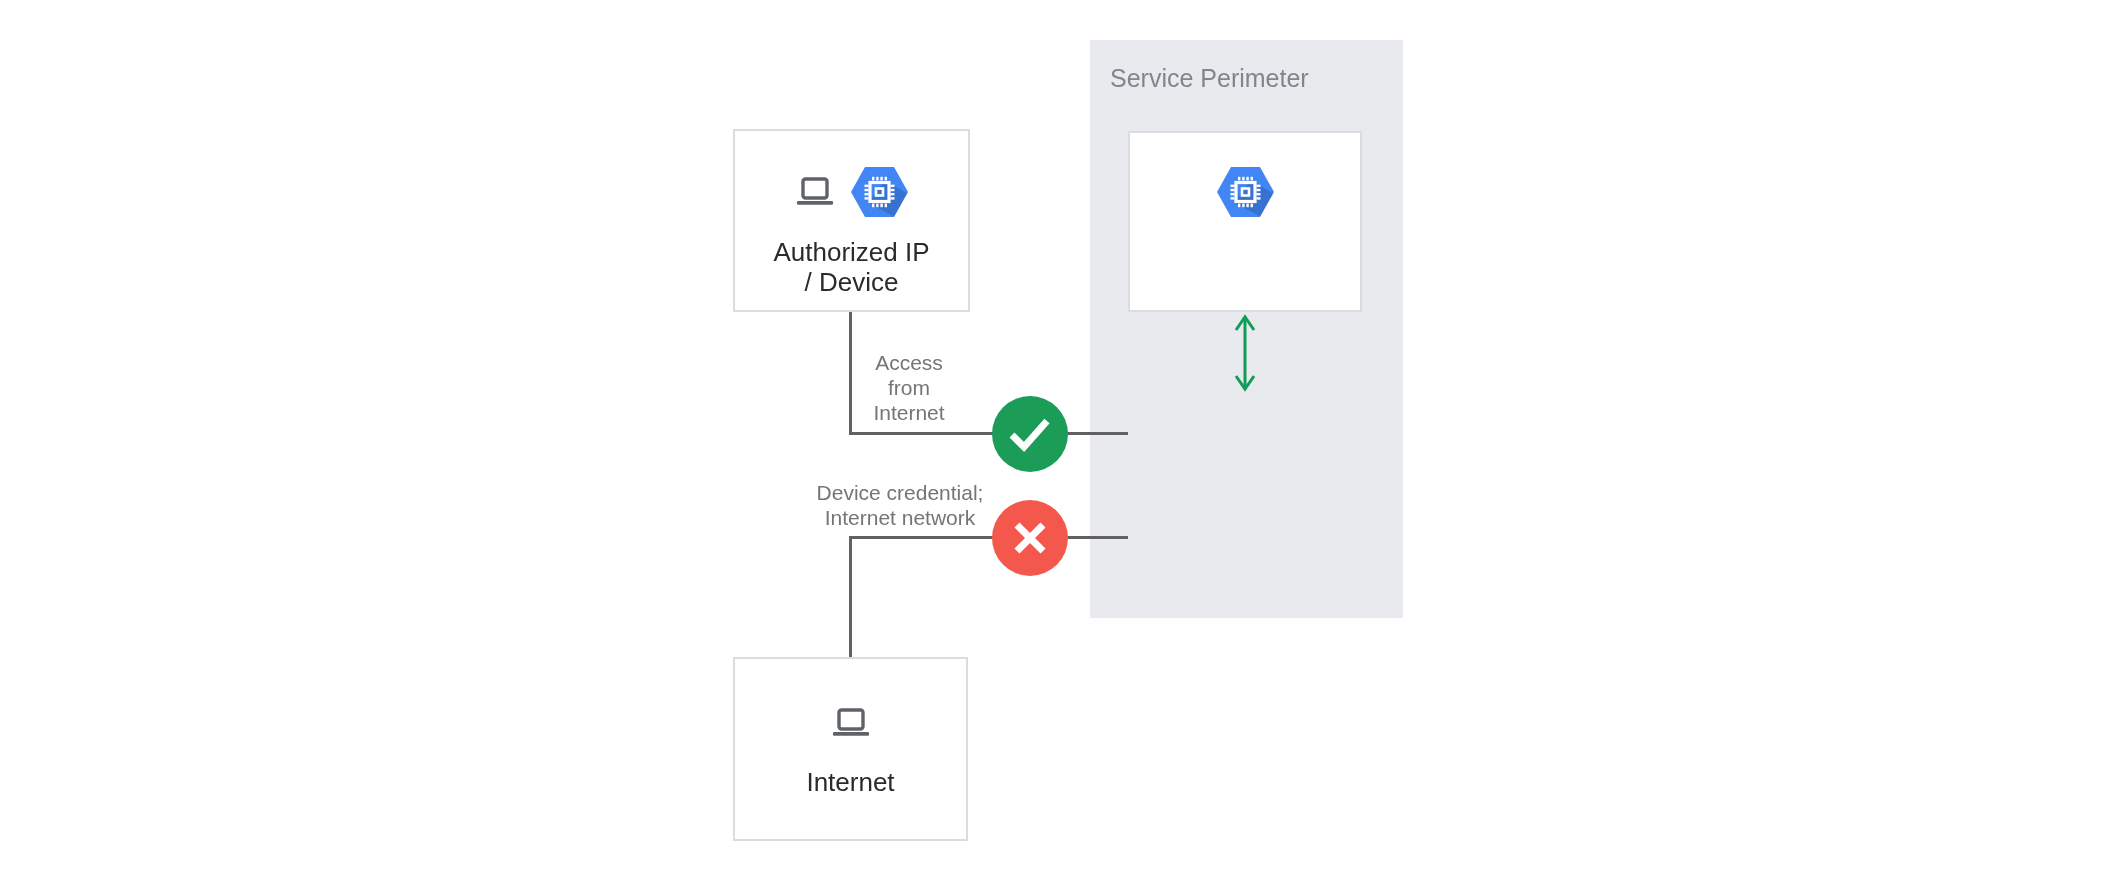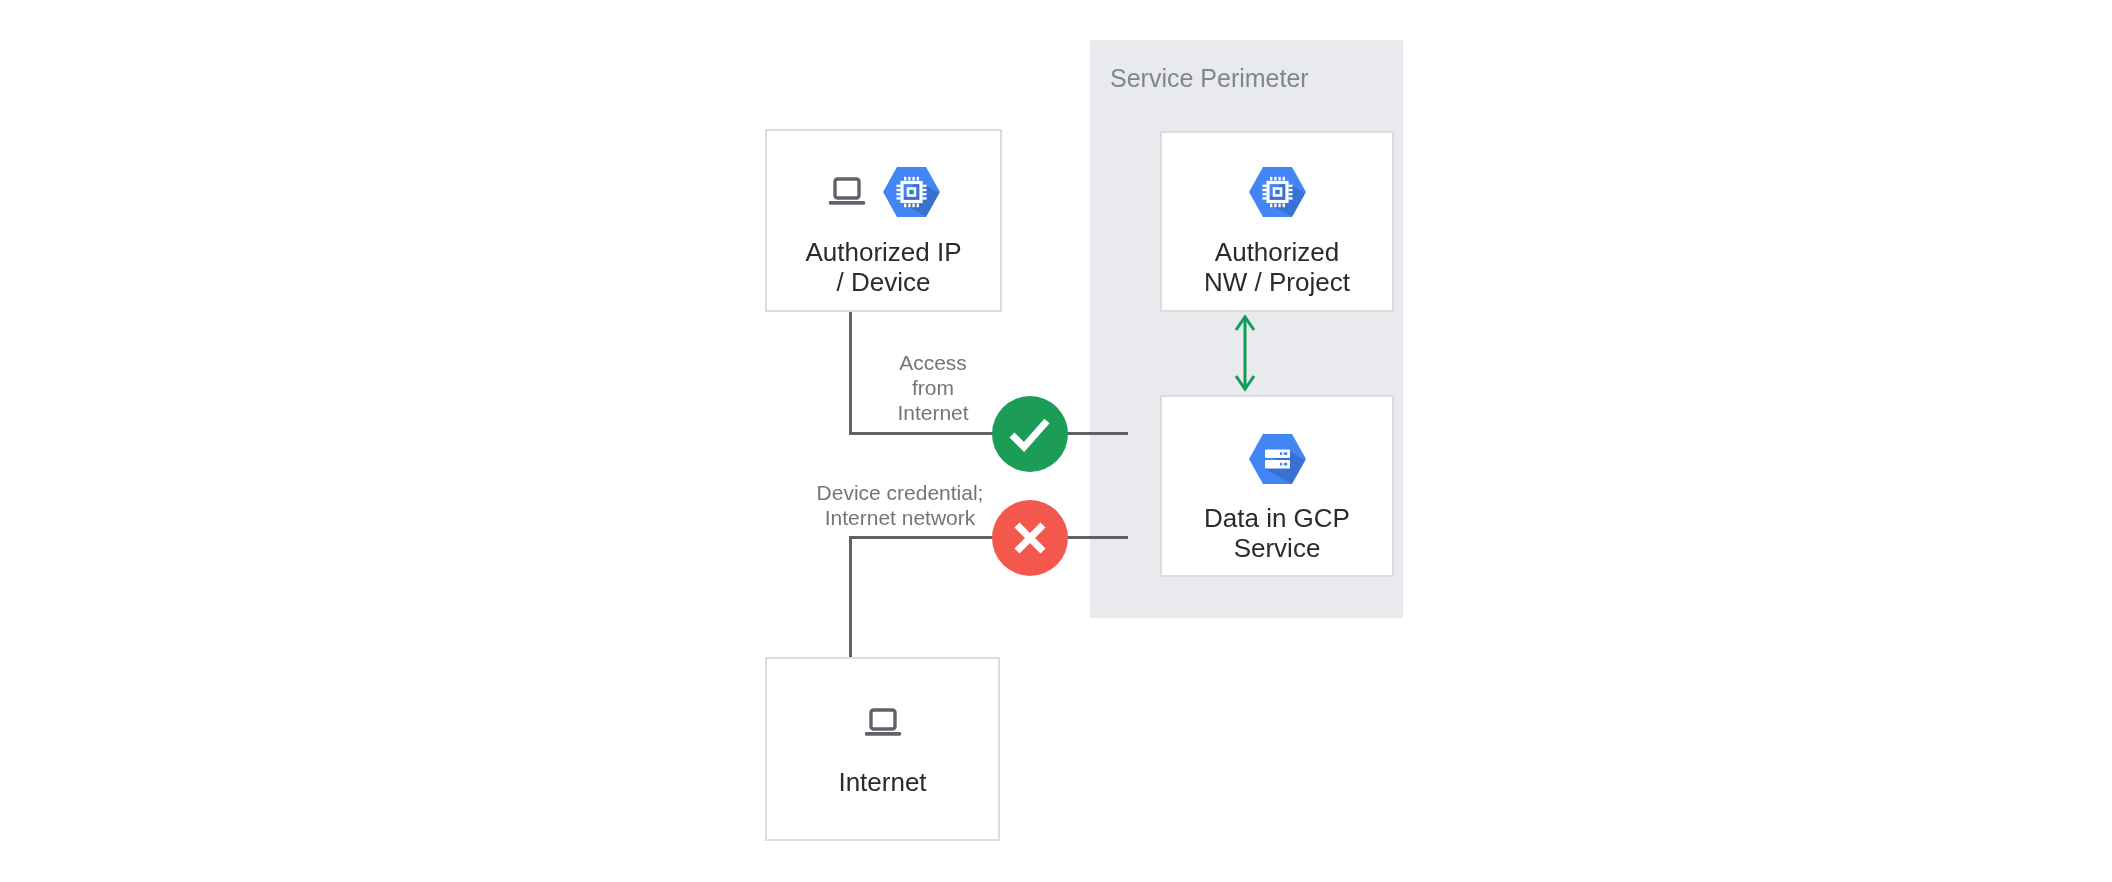--- a/index.html
+++ b/index.html
@@ -25,21 +25,20 @@
     white-space: nowrap;
   }
   .node {
     position: absolute;
     background: #ffffff;
     border: 2px solid #DADCE0;
     box-sizing: border-box;
     display: flex;
     flex-direction: column;
     align-items: center;
-    margin-left: 32px;
   }
   .node-auth-ip   { left: 733px; top: 129px; width: 237px; height: 183px; }
   .node-nw-proj   { left: 1128px; top: 131px; width: 234px; height: 181px; }
   .node-data-gcp  { left: 1128px; top: 395px; width: 234px; height: 182px; }
   .node-internet  { left: 733px; top: 657px; width: 235px; height: 184px; }
   .icon-row { display: flex; align-items: center; gap: 16px; }
   .node-label {
     font-size: 26px;
     line-height: 30px;
     color: #2B2B2B;
@@ -148,60 +147,36 @@
             <rect x="13.5" y="21.8" width="4" height="2.4"></rect>
           <rect x="13.5" y="26" width="4" height="2.4"></rect>
             <rect x="13.5" y="30.2" width="4" height="2.4"></rect>
           <rect x="39.5" y="17.6" width="4" height="2.4"></rect>
             <rect x="39.5" y="21.8" width="4" height="2.4"></rect>
           <rect x="39.5" y="26" width="4" height="2.4"></rect>
             <rect x="39.5" y="30.2" width="4" height="2.4"></rect>
         </g>
       </svg>
     </div>
-    <div class="node-label" style="margin-top:20px;">
-      <div>Authorized</div>
-      <div>NW / Project</div>
-    </div>
   </div>
 
-  <div class="node node-data-gcp">
-    <div class="icon-row" style="margin-top:37px;">
-      <svg width="57" height="50" viewBox="0 0 57 50">
-        <polygon points="14,0 43,0 57,25 43,50 14,50 0,25" fill="#4285F4"></polygon>
-        <polygon points="38,15 57,27 43,50 16,35" fill="rgba(0,0,0,0.14)" clip-path="url(#hexclip)"></polygon>
-        <rect x="16" y="15.5" width="25" height="8.5" rx="1" fill="#ffffff"></rect>
-        <rect x="16" y="26" width="25" height="8.5" rx="1" fill="#ffffff"></rect>
-        <g fill="#4285F4">
-          <rect x="34.8" y="18.3" width="3.4" height="2.7"></rect>
-            <rect x="31" y="18.3" width="2.2" height="2.7"></rect>
-          <rect x="34.8" y="28.8" width="3.4" height="2.7"></rect>
-            <rect x="31" y="28.8" width="2.2" height="2.7"></rect>
-        </g>
-      </svg>
-    </div>
-    <div class="node-label" style="margin-top:19px;">
-      <div>Data in GCP</div>
-      <div>Service</div>
-    </div>
-  </div>
 
   <div class="node node-internet">
     <div class="icon-row" style="margin-top:49px;">
       <svg width="40" height="30" viewBox="0 0 40 30">
         <rect x="8" y="2" width="24" height="19" rx="2.5" fill="none" stroke="#5F6368" stroke-width="3.4"></rect>
         <rect x="2" y="24" width="36" height="3.8" rx="1.2" fill="#5F6368"></rect>
       </svg>
     </div>
     <div class="node-label" style="margin-top:29px;">
       <div>Internet</div>
     </div>
   </div>
 
-  <div class="edge-label" style="left:863px; top:350px; width:140px;">
+  <div class="edge-label" style="left:839px; top:350px; width:140px;">
     <div>Access</div>
     <div>from</div>
     <div>Internet</div>
   </div>
   <div class="edge-label" style="left:775px; top:480px; width:250px;">
     <div>Device credential;</div>
     <div>Internet network</div>
   </div>
 
   <div class="badge badge-ok" style="left:992px; top:396px;">

